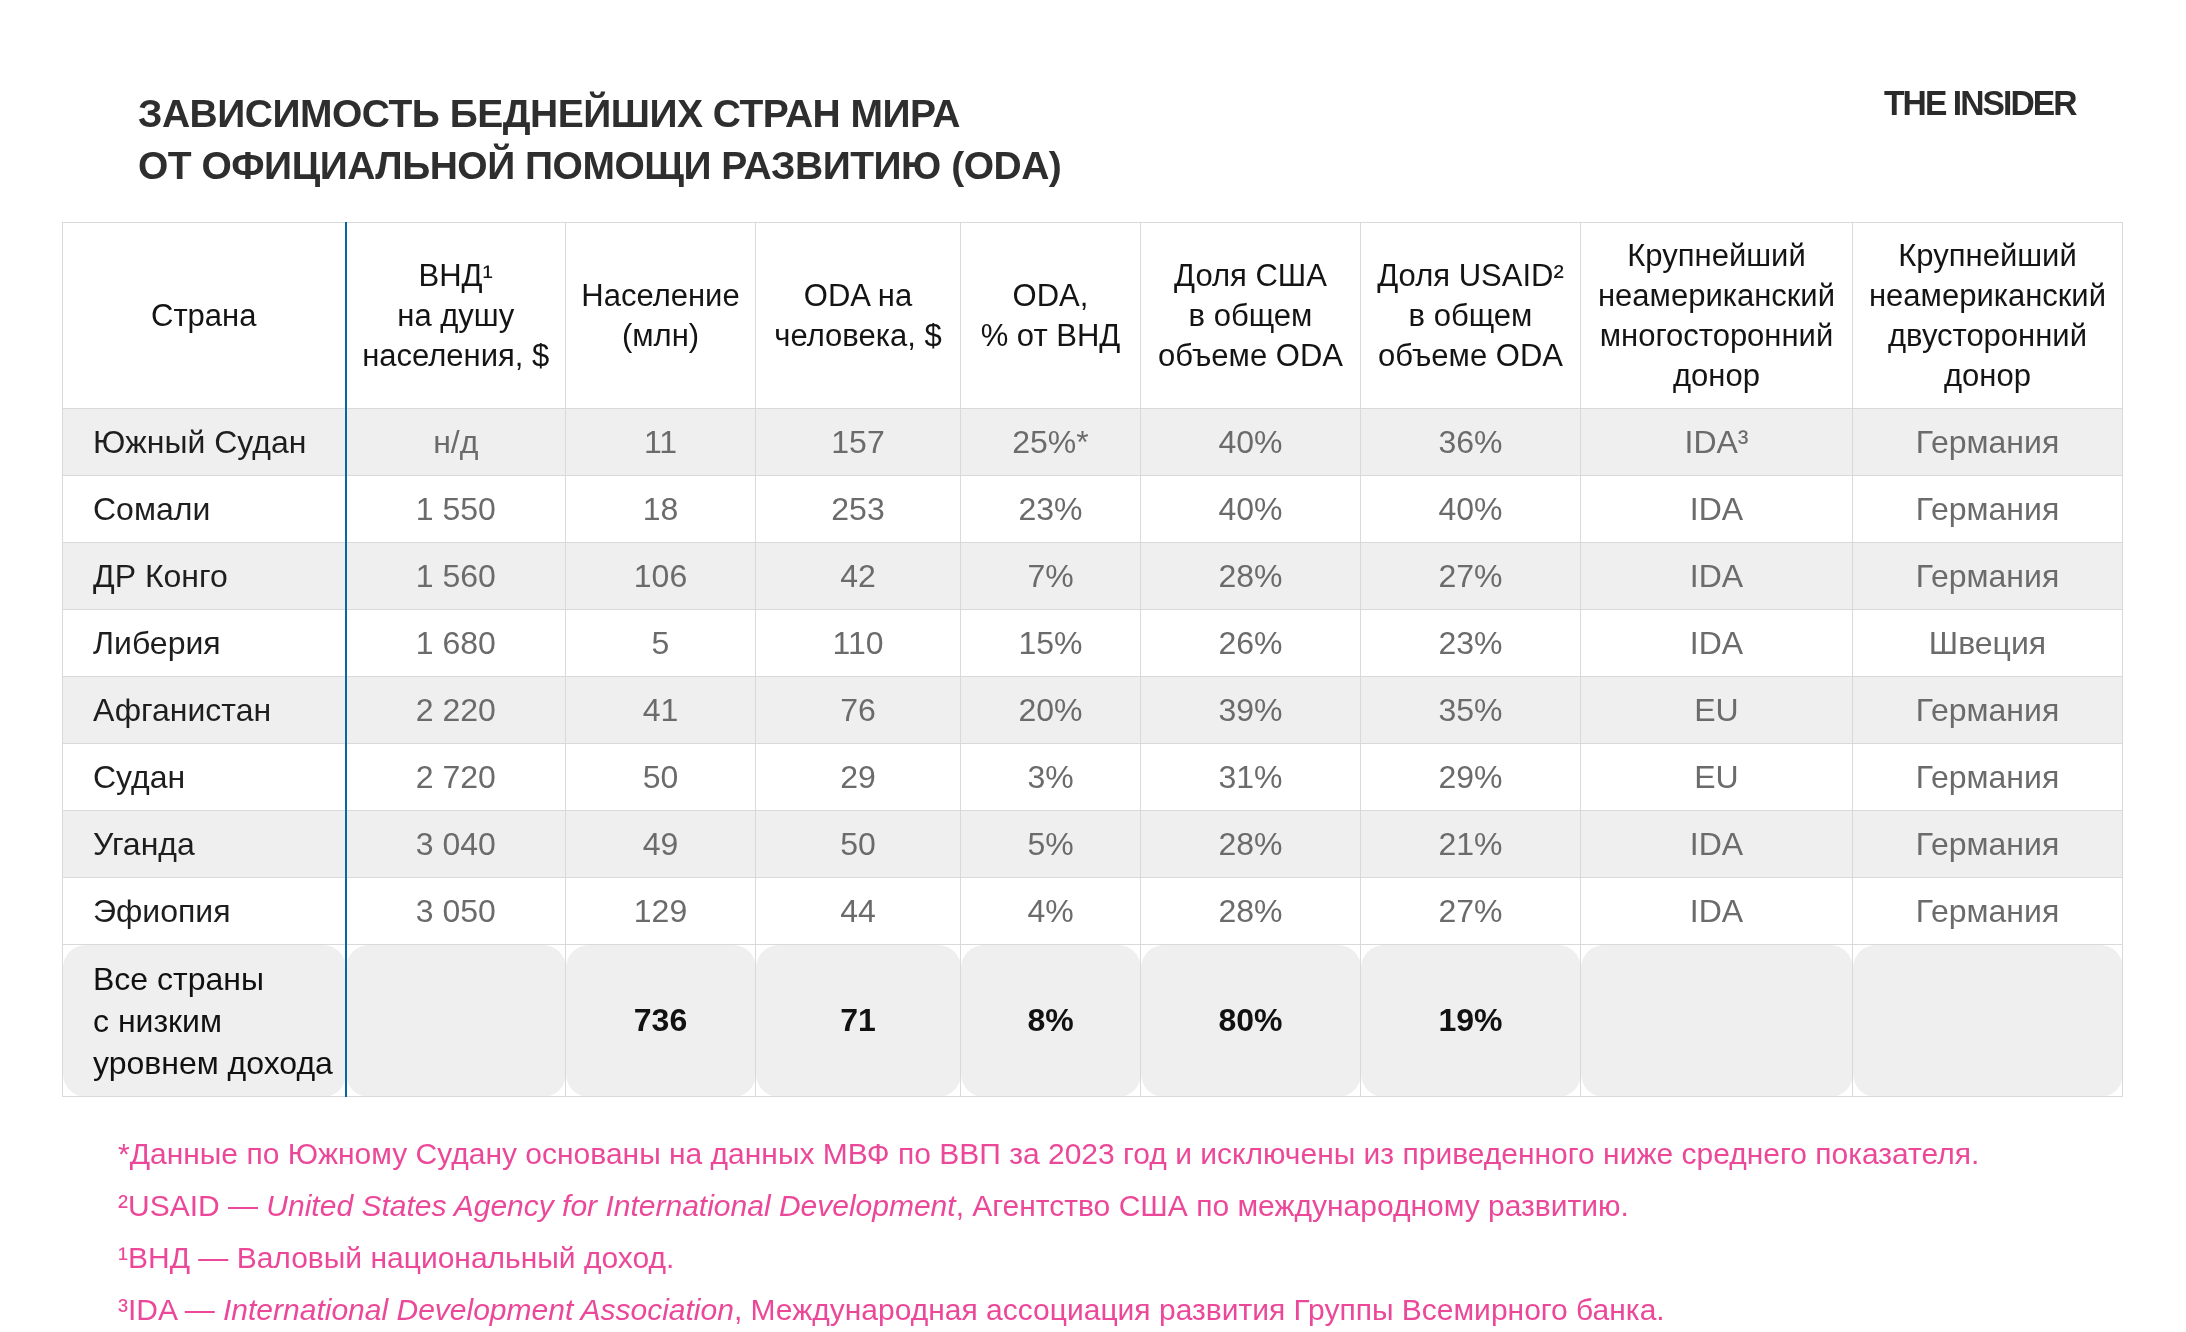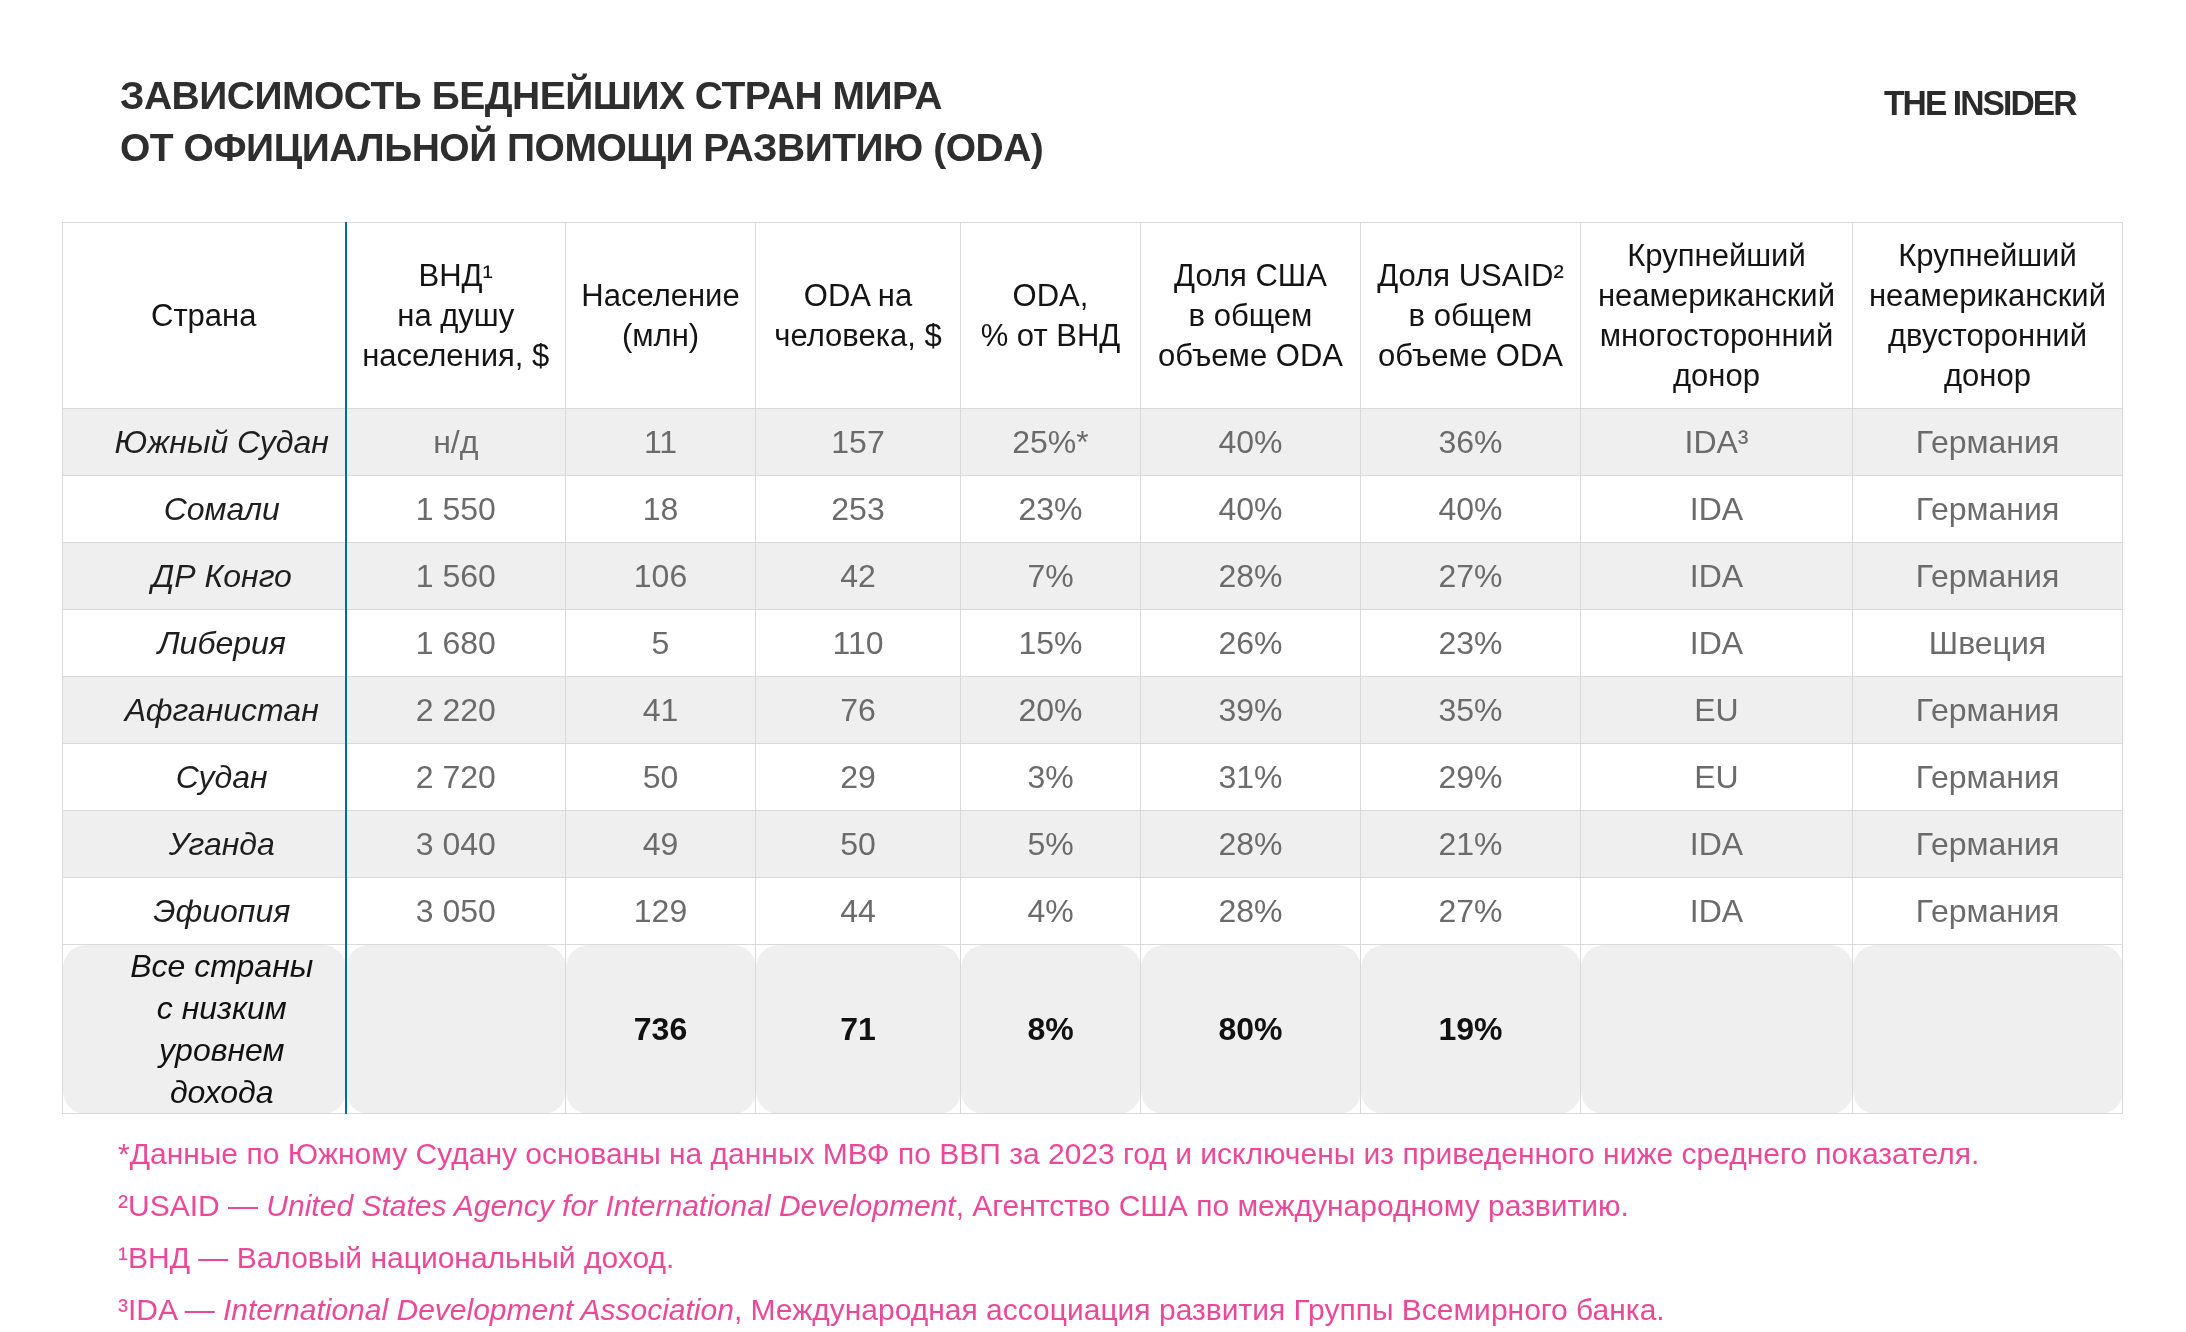--- a/index.html
+++ b/index.html
@@ -7,21 +7,21 @@
     position:relative;
     width:2186px;height:1332px;
     background:#ffffff;
     font-family:"Liberation Sans","DejaVu Sans",sans-serif;
     overflow:hidden;
   }
   .title{
     position:absolute;left:120px;top:70px;
     font-size:39px;font-weight:bold;line-height:52px;
     color:#2e2e2e;letter-spacing:-0.5px;
-    white-space:pre-line;margin:0;
+    white-space:pre-line;margin:18px;
   }
   .logo{
     position:absolute;left:1884px;top:83px;
     font-size:35px;font-weight:bold;color:#2b2b2b;
     letter-spacing:-2px;transform:scaleX(0.96);transform-origin:left center;
     white-space:nowrap;
   }
   table.oda{
     position:absolute;left:62px;top:222px;
     width:2060px;border-collapse:collapse;table-layout:fixed;
@@ -41,21 +41,21 @@
     border-bottom:3px solid #161616;
   }
   table.oda th:first-child, table.oda td:first-child{
     border-right:2px solid #0369a1;
   }
   tbody td{
     height:67px;
     font-size:32px;color:#6b6b6b;
   }
   tbody td.country{
-    text-align:center;padding-left:42px;color:#1e1e1e;font-style:italic;
+    text-align:left;padding-left:30px;color:#1e1e1e;
   }
   tbody tr:nth-child(odd) td{background:#efefef;}
   tbody tr:nth-child(even) td{background:#ffffff;}
   tbody tr.summary td{
     height:152px;
     font-weight:bold;color:#111111;font-size:32px;border-radius:23px;
   }
   tbody tr.summary td.country{
     font-weight:normal;line-height:42px;font-size:32px;
   }

